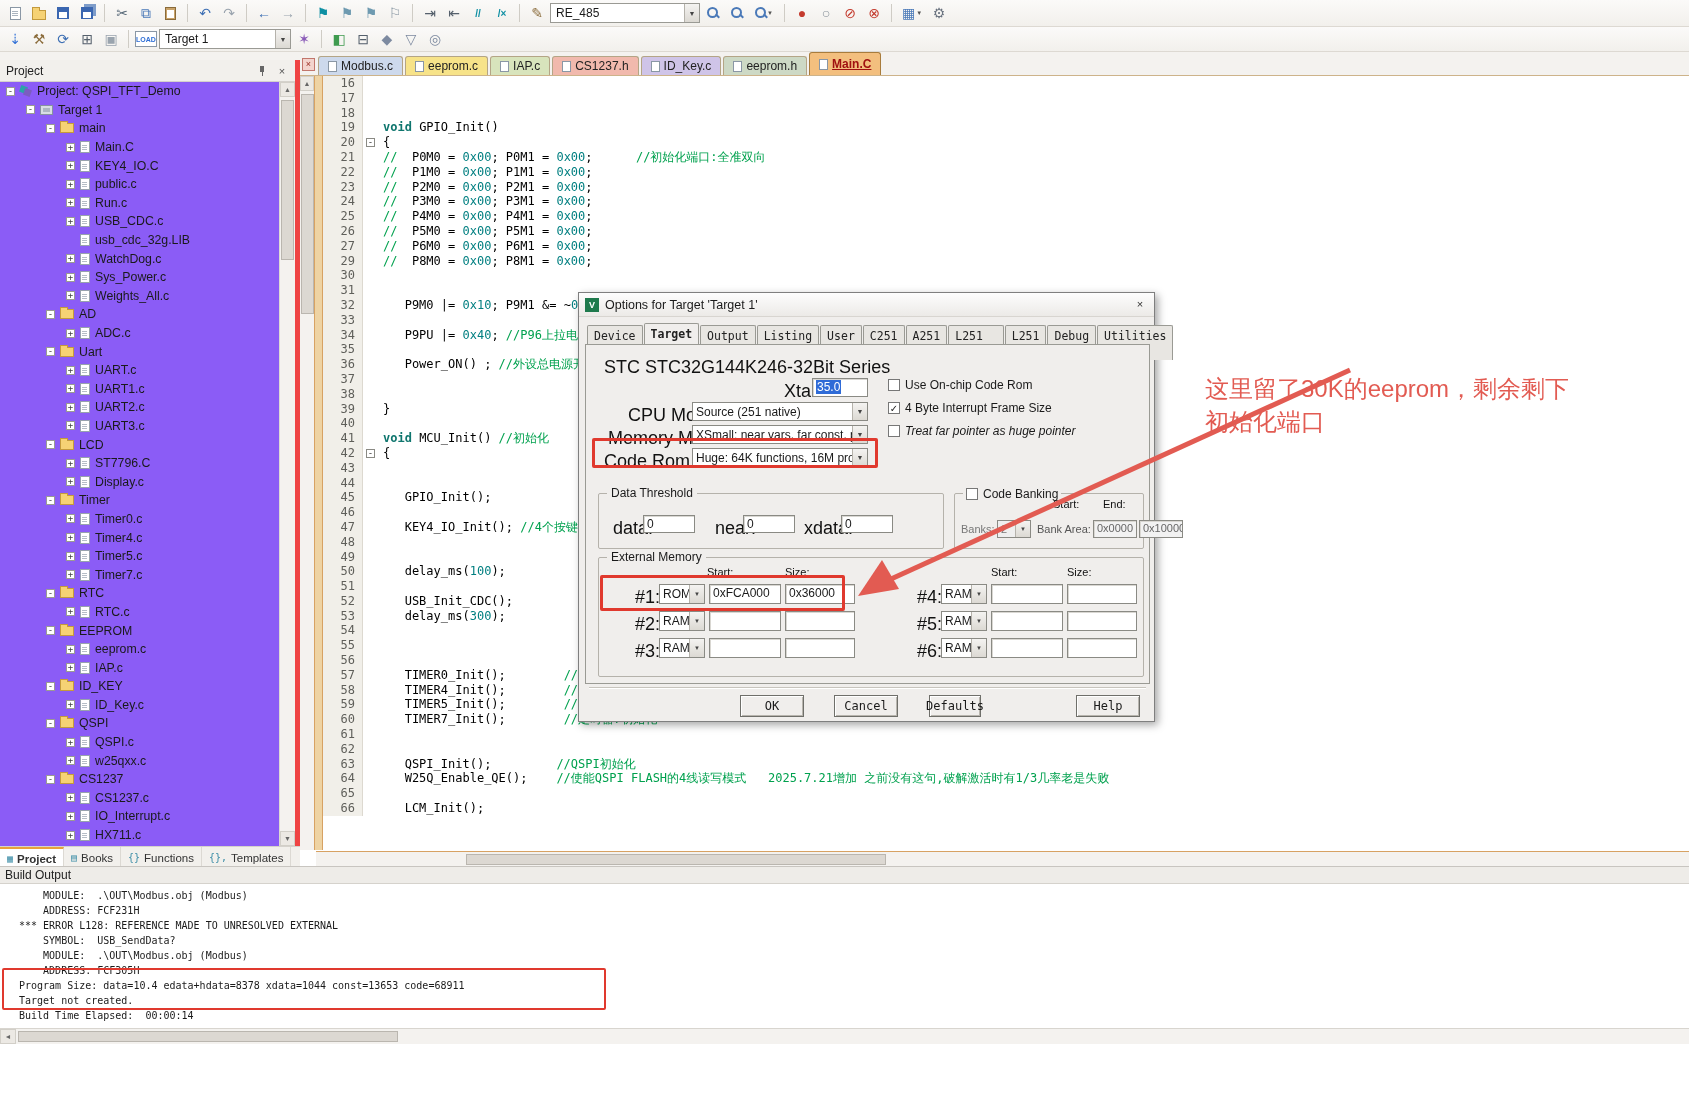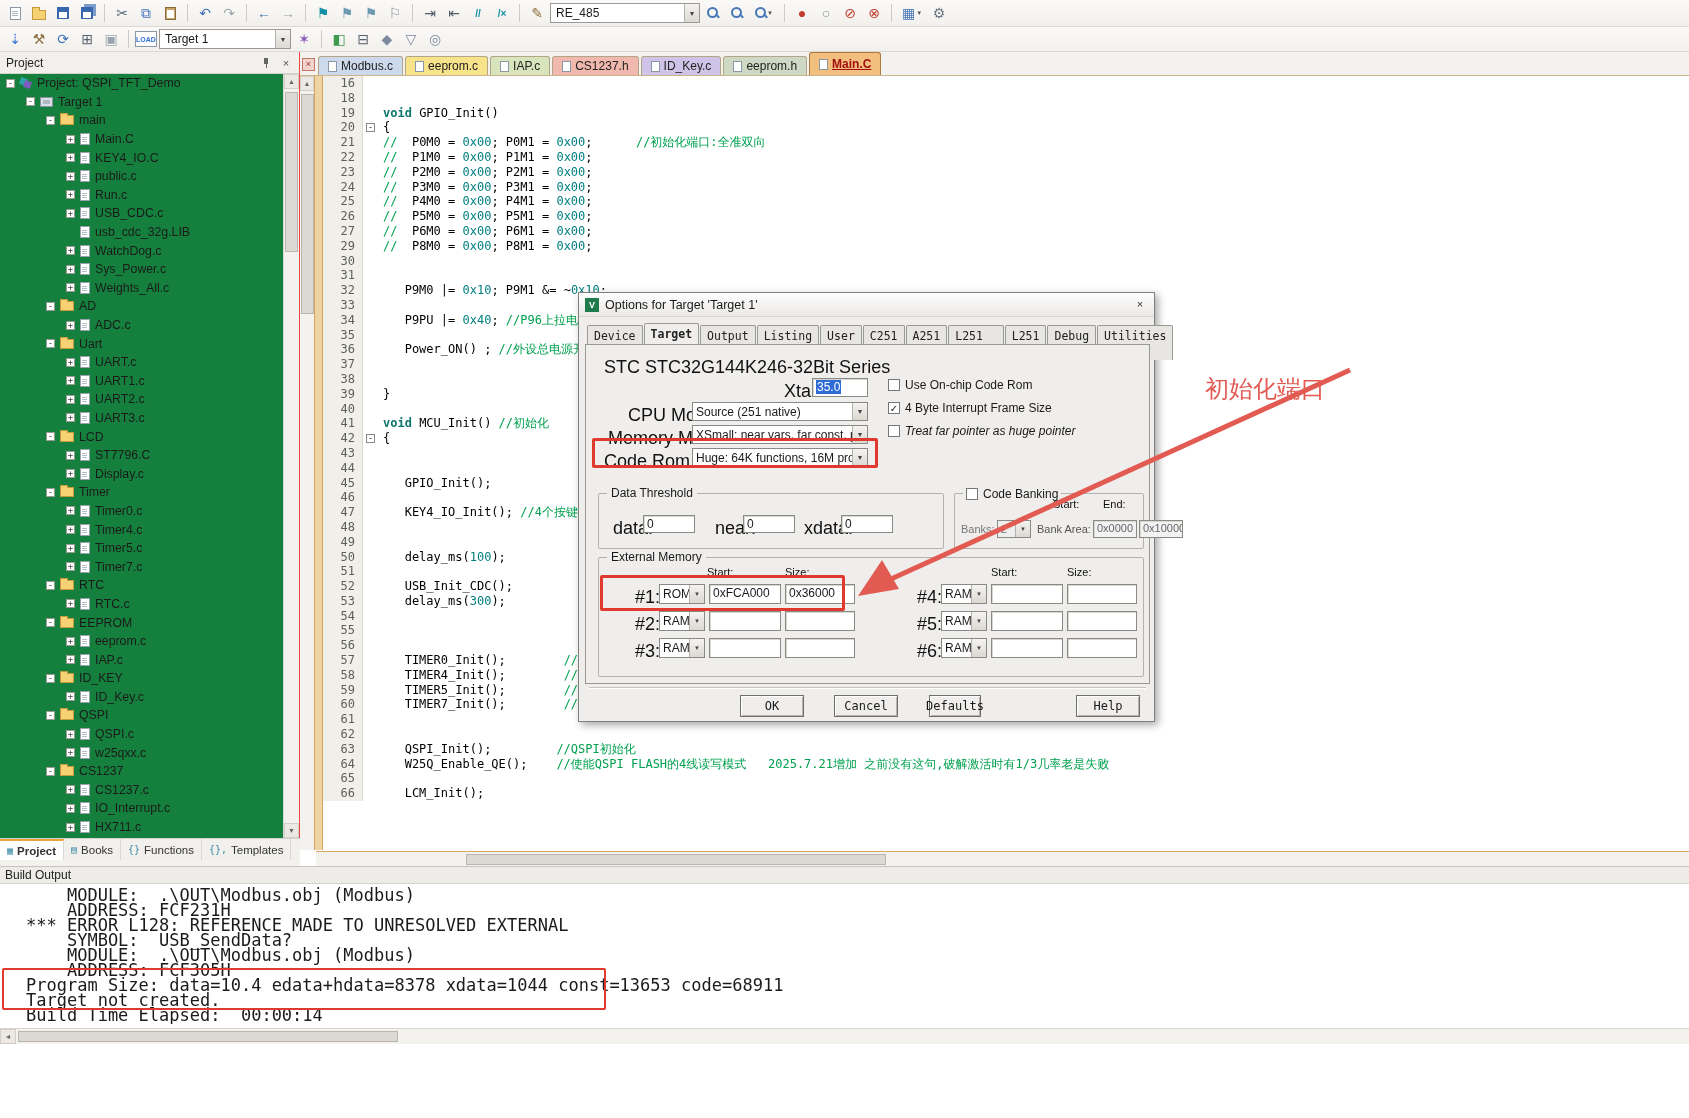--- a/index.html
+++ b/index.html
@@ -27,21 +27,21 @@
   .ic-floppy:after{content:"";position:absolute;left:2px;top:5px;width:8px;height:6px;background:#fff;}
   .ic-floppy.two{box-shadow:3px -3px 0 #7e9cc9;}
   .ic-clip{width:11px;height:13px;background:#c9a36a;border:1px solid #8a6b3a;position:relative;}
   .ic-clip:after{content:"";position:absolute;left:1px;top:2px;width:7px;height:8px;background:#fff;}
   .ic-search{width:12px;height:12px;position:relative;}
   .ic-search:before{content:"";position:absolute;left:0;top:0;width:7px;height:7px;border:2px solid #4a79b8;border-radius:50%;}
   .ic-search:after{content:"";position:absolute;left:8px;top:8px;width:5px;height:2px;background:#4a79b8;transform:rotate(45deg);}
   .ic-load{width:26px;height:16px;border:1px solid #8a97a5;background:#fff;font-size:7px;font-weight:bold;
     color:#2f6fd6;display:flex;align-items:center;justify-content:center;letter-spacing:0;}
   
-  #project-panel{position:absolute;left:0;top:52px;width:300px;height:808px;background:#15803d;border-right:1px solid #ef4444;}
+  #project-panel{position:absolute;left:0;top:60px;width:300px;height:808px;background:#8b5cf6;border-right:5px solid #ef4444;}
   .panel-header{height:22px;background:#f2f0ec;border-bottom:1px solid #d5d2cc;display:flex;align-items:center;
     padding:0 6px;font-size:12px;color:#222;}
   .panel-header .sp{flex:1;}
   .pin{width:10px;height:10px;position:relative;margin-right:8px;}
   .pin:before{content:"";position:absolute;left:3px;top:0;width:4px;height:6px;background:#666;}
   .pin:after{content:"";position:absolute;left:4.5px;top:6px;width:1px;height:4px;background:#666;}
   .hx{font-size:11px;color:#555;width:14px;text-align:center;}
   #tree{position:absolute;left:0;top:22px;width:284px;height:764px;overflow:hidden;font-size:12.3px;}
   .trow{height:18.6px;display:flex;align-items:center;white-space:nowrap;cursor:default;}
   .exp{width:9px;height:9px;border:1px solid #9a9a94;background:#fff;font-size:9px;line-height:7px;
@@ -85,21 +85,21 @@
   .fbox{position:absolute;left:3px;top:3px;width:9px;height:9px;border:1px solid #8a8a84;background:#fff;
     font-size:9px;line-height:7px;text-align:center;color:#333;}
   .ct{padding-left:5px;}
   .p{color:#000;} .k{color:#0f766e;font-weight:bold;} .c{color:#00a14e;} .n{color:#007f80;}
   #ehscroll{position:absolute;left:16px;right:0;bottom:0;height:15px;background:#f4f2ef;border-top:1px solid #d7a263;}
   #ehscroll .sthumb{top:2px;height:11px;left:150px;width:420px;}
   
   #build-panel{position:absolute;left:0;top:866px;width:1689px;height:252px;background:#fff;}
   #build-header{height:18px;background:#eeece8;border-bottom:1px solid #d5d2cc;border-top:1px solid #c8c5c0;
     font-size:12px;padding:1px 0 0 5px;color:#222;}
-  #build-lines{margin:0;padding:4px 0 0 26px;font-family:"DejaVu Sans Mono",monospace;font-size:17px;line-height:15px;height:140px;overflow:hidden;}
+  #build-lines{margin:0;padding:4px 0 0 19px;font-family:"DejaVu Sans Mono",monospace;font-size:10px;line-height:15px;height:140px;overflow:hidden;}
   #bhscroll{position:absolute;left:0;top:162px;width:1689px;height:16px;background:#f4f2ef;border-top:1px solid #d8d5cf;}
   #bhscroll .sarr{position:absolute;left:0;top:0;width:16px;height:15px;}
   #bhscroll .sthumb{top:2px;height:11px;left:18px;width:380px;}
   
   #dialog{position:absolute;left:578px;top:292px;width:577px;height:430px;background:#f0eeec;
     border:1px solid #7f7f7f;box-shadow:3px 3px 8px rgba(0,0,0,.35);z-index:60;font-size:12px;}
   #dlg-title{height:24px;background:linear-gradient(#fdfdfd,#eceae7);border-bottom:1px solid #d8d5d0;
     display:flex;align-items:center;padding:0 6px;gap:6px;font-size:12.5px;}
   .dlg-ico{width:14px;height:14px;background:#1f7a4d;color:#fff;font-size:9px;font-weight:bold;
     display:flex;align-items:center;justify-content:center;}
@@ -487,20 +487,21 @@
       </div>
     </div>
   <div id="codezone">
     <div class="evscroll">
       <div class="sarr">▲</div>
       <div class="sthumb" style="top:18px;height:220px;"></div>
     </div>
     <div class="tanbar"></div>
     <div id="code">
         <div class="cl"><span class="ln">16</span><span class="fold"></span><span class="ct"></span></div>
+        <div class="cl"><span class="ln">17</span><span class="fold"></span><span class="ct"></span></div>
         <div class="cl"><span class="ln">18</span><span class="fold"></span><span class="ct"></span></div>
         <div class="cl"><span class="ln">19</span><span class="fold"></span><span class="ct"><span class="k">void</span><span class="p"> GPIO_Init()</span></span></div>
         <div class="cl"><span class="ln">20</span><span class="fold"><span class="fbox">-</span></span><span class="ct"><span class="p">{</span></span></div>
         <div class="cl"><span class="ln">21</span><span class="fold"></span><span class="ct"><span class="c">//</span><span class="p">  P0M0 = </span><span class="n">0x00</span><span class="p">; P0M1 = </span><span class="n">0x00</span><span class="p">;</span><span class="c">      //初始化端口:全准双向</span></span></div>
         <div class="cl"><span class="ln">22</span><span class="fold"></span><span class="ct"><span class="c">//</span><span class="p">  P1M0 = </span><span class="n">0x00</span><span class="p">; P1M1 = </span><span class="n">0x00</span><span class="p">;</span></span></div>
         <div class="cl"><span class="ln">23</span><span class="fold"></span><span class="ct"><span class="c">//</span><span class="p">  P2M0 = </span><span class="n">0x00</span><span class="p">; P2M1 = </span><span class="n">0x00</span><span class="p">;</span></span></div>
         <div class="cl"><span class="ln">24</span><span class="fold"></span><span class="ct"><span class="c">//</span><span class="p">  P3M0 = </span><span class="n">0x00</span><span class="p">; P3M1 = </span><span class="n">0x00</span><span class="p">;</span></span></div>
         <div class="cl"><span class="ln">25</span><span class="fold"></span><span class="ct"><span class="c">//</span><span class="p">  P4M0 = </span><span class="n">0x00</span><span class="p">; P4M1 = </span><span class="n">0x00</span><span class="p">;</span></span></div>
         <div class="cl"><span class="ln">26</span><span class="fold"></span><span class="ct"><span class="c">//</span><span class="p">  P5M0 = </span><span class="n">0x00</span><span class="p">; P5M1 = </span><span class="n">0x00</span><span class="p">;</span></span></div>
         <div class="cl"><span class="ln">27</span><span class="fold"></span><span class="ct"><span class="c">//</span><span class="p">  P6M0 = </span><span class="n">0x00</span><span class="p">; P6M1 = </span><span class="n">0x00</span><span class="p">;</span></span></div>
@@ -719,15 +720,16 @@
 
 <div id="annot">
   <div class="redbox" style="left:592px;top:438px;width:286px;height:30px;"></div>
   <div class="redbox" style="left:600px;top:575px;width:245px;height:36px;"></div>
   <div class="redbox" style="left:2px;top:968px;width:604px;height:42px;border-width:2px;"></div>
   <svg width="1689" height="1118" style="position:absolute;left:0;top:0;">
     <line x1="1350" y1="370" x2="880" y2="584" stroke="#e25b52" stroke-width="5"></line>
     <polygon points="858,596 899,589 882,560" fill="#e25b52"></polygon>
   </svg>
   <div id="annot-text" style="color: rgb(226, 91, 82);">
+    <div>这里留了30K的eeprom，剩余剩下</div>
     <div>初始化端口</div>
   </div>
 </div>
 
 </body></html>

